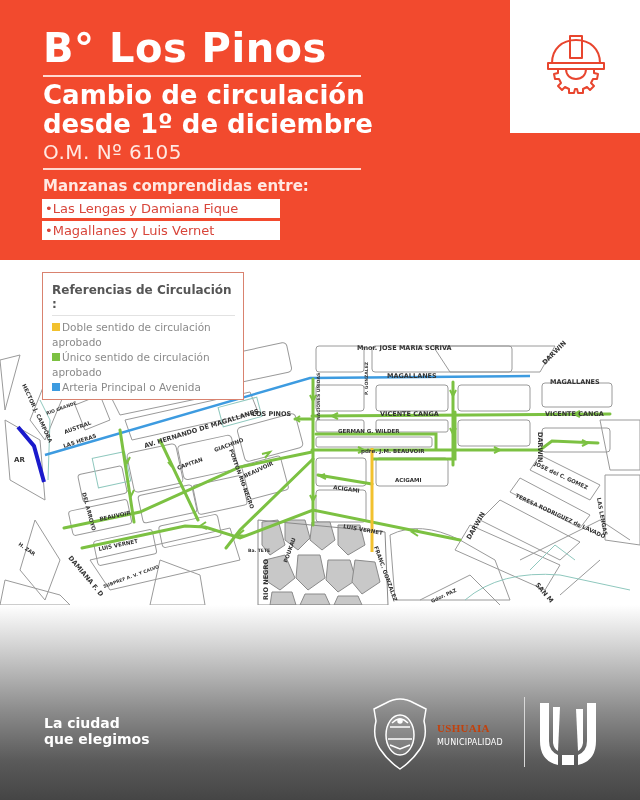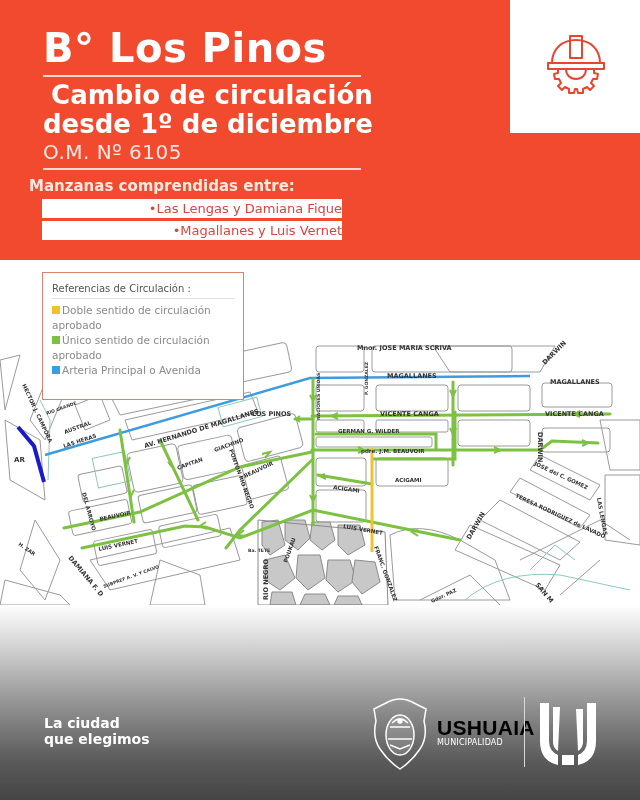--- a/index.html
+++ b/index.html
@@ -3,21 +3,20 @@
   <meta charset="utf-8">
   <style>
     * { margin: 0; padding: 0; box-sizing: border-box; }
     html, body { width: 640px; height: 800px; overflow: hidden; background: #ffffff; }
     body { position: relative; font-family: "DejaVu Sans", sans-serif; }
 
     
     .header {
       position: absolute; left: 0; top: 0; width: 640px; height: 260px;
       background: #f24a2e;
-      text-align: right;
     }
     .title {
       position: absolute; left: 43px; top: 26px;
       font-family: "DejaVu Sans", sans-serif; font-weight: bold;
       font-size: 40px; line-height: 44px; color: #ffffff; letter-spacing: 0.5px;
     }
     .rule {
       position: absolute; left: 43px; height: 1.5px; background: #ffd9d0;
     }
     .rule.r1 { top: 75px; width: 318px; }
@@ -26,26 +25,26 @@
       position: absolute; left: 43px; top: 81px;
       font-family: "DejaVu Sans", sans-serif; font-weight: bold;
       font-size: 26px; line-height: 29px; color: #ffffff;
     }
     .ordinance {
       position: absolute; left: 43px; top: 142px;
       font-family: "DejaVu Sans", sans-serif; font-weight: normal;
       font-size: 20px; line-height: 20px; color: #ffe8e2; letter-spacing: 0.5px;
     }
     .blocks-label {
-      position: absolute; left: 29px; top: 176px;
+      position: absolute; left: 43px; top: 176px;
       font-family: "DejaVu Sans", sans-serif; font-weight: bold;
       font-size: 15px; line-height: 20px; color: #ffe8e2;
     }
     .block-box {
-      position: absolute; left: 42px; width: 300px; height: 19px;
+      position: absolute; left: 42px; width: 238px; height: 19px;
       background: #ffffff; color: #d8453a;
       font-family: "DejaVu Sans", sans-serif; font-size: 13px; line-height: 19px;
       padding-left: 3px; white-space: nowrap;
     }
     .block-box.b1 { top: 199px; }
     .block-box.b2 { top: 221px; }
 
     .icon-card {
       position: absolute; left: 510px; top: 0; width: 130px; height: 133px;
       background: #ffffff;
@@ -57,22 +56,22 @@
       position: absolute; left: 0; top: 260px; width: 640px; height: 345px;
       background: #ffffff; overflow: hidden;
     }
     .map svg { position: absolute; left: 0; top: 0; }
     .legend {
       position: absolute; left: 42px; top: 272px; width: 202px; height: 128px;
       background: #ffffff; border: 1.5px solid #d9826f;
       padding: 10px 8px 0 9px;
     }
     .legend-title {
-      font-family: "DejaVu Sans", sans-serif; font-weight: normal;
-      font-size: 10px; color: #555555; padding-bottom: 4px;
+      font-family: "DejaVu Sans", sans-serif; font-weight: bold;
+      font-size: 12px; color: #555555; padding-bottom: 4px;
       border-bottom: 1px solid #e2e2e2; margin-bottom: 4px;
     }
     .legend-item {
       font-family: "DejaVu Sans", sans-serif; font-size: 10.5px;
       line-height: 15px; color: #8a8a8a;
     }
     .sw {
       display: inline-block; width: 8px; height: 8px; margin-right: 2px;
       vertical-align: 0px;
     }
@@ -83,22 +82,22 @@
       background: linear-gradient(to bottom, #ffffff 0%, #e6e6e6 12%, #b5b5b5 35%, #8a8a8a 55%, #5a5a5a 80%, #454545 100%);
     }
     .slogan {
       position: absolute; left: 44px; top: 715px;
       font-family: "DejaVu Sans", sans-serif; font-weight: bold;
       font-size: 14px; line-height: 16px; color: #ffffff;
     }
     .crest { position: absolute; left: 368px; top: 697px; }
     .brand-name {
       position: absolute; left: 437px; top: 720px;
-      font-family: Liberation Sans, sans-serif; font-weight: bold;
-      font-size: 21px; line-height: 16px; color: #000000; letter-spacing: 0.3px;
+      font-family: Liberation Serif, serif; font-weight: bold;
+      font-size: 11px; line-height: 16px; color: #c2410c; letter-spacing: 0.3px;
     }
     .brand-sub {
       position: absolute; left: 437px; top: 738px;
       font-family: "DejaVu Sans", sans-serif; font-weight: normal;
       font-size: 8px; line-height: 10px; color: #ffffff; letter-spacing: 0.2px;
     }
     .brand-divider {
       position: absolute; left: 524px; top: 697px; width: 1px; height: 70px;
       background: #d8d8d8;
     }

